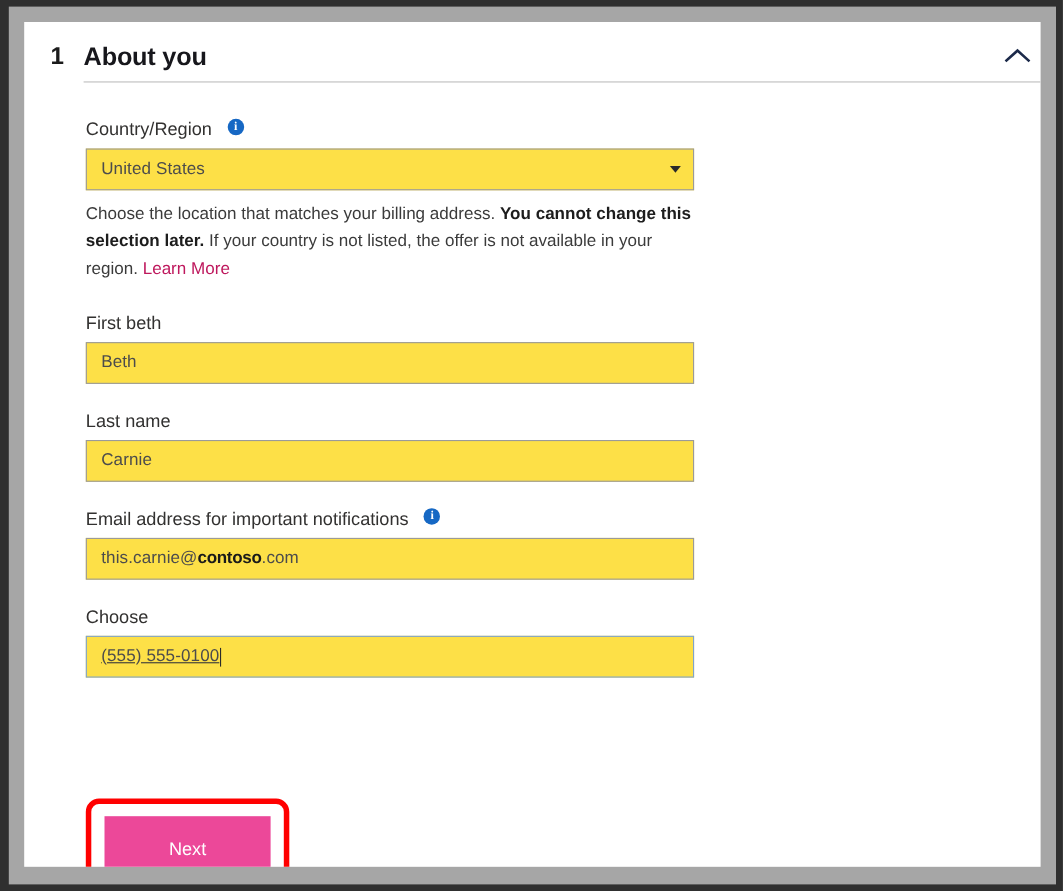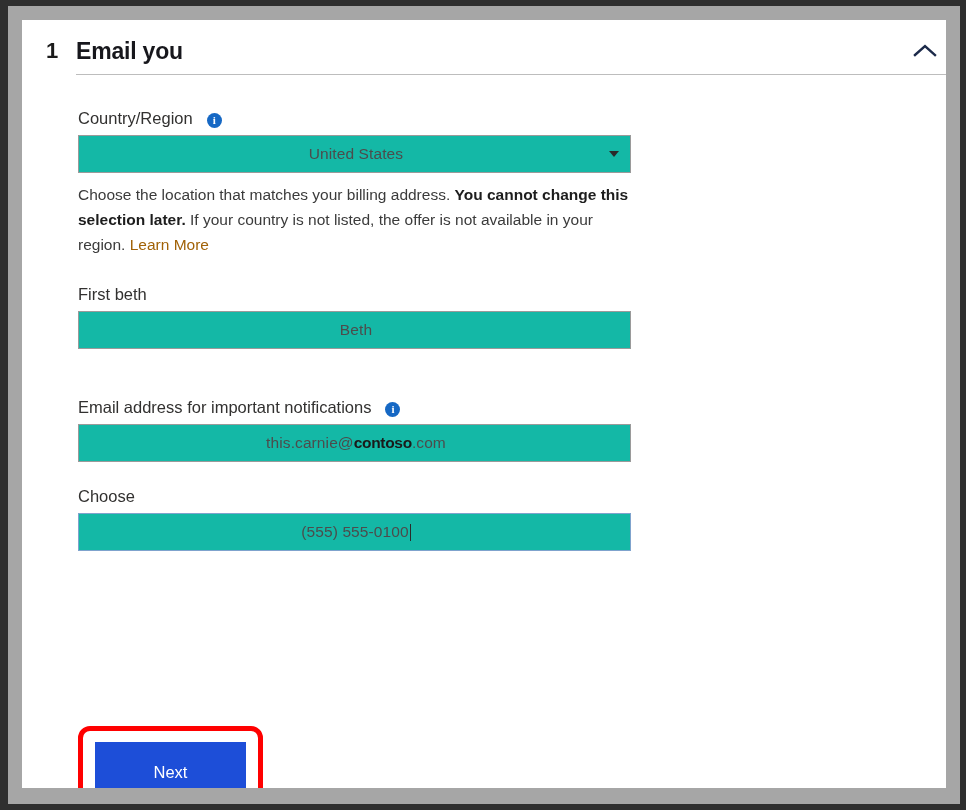--- a/index.html
+++ b/index.html
@@ -76,21 +76,21 @@
   .form {
     position: absolute;
     left: 56px;
     top: 88px;
     width: 560px;
   }
   .field { margin-bottom: 0; }
 
   .label {
     display: flex;
-    align-items: flex-end;
+    align-items: flex-start;
     font-size: 16.5px;
     color: #323130;
     margin-bottom: 7px;
     line-height: 20px;
   }
   .label .txt { white-space: nowrap; }
 
   .info-icon {
     display: inline-flex;
     align-items: center;
@@ -105,30 +105,30 @@
     line-height: 1;
     margin-left: 14px;
     flex: none;
   }
 
   .control {
     position: relative;
     width: 553px;
     height: 38px;
     border: 1px solid #9a9a9a;
-    background: #14b8a6;
+    background: #fde047;
     display: flex;
     align-items: center;
     padding: 0 10px 0 13px;
     font-size: 15.5px;
     color: #3a3a3a;
-    justify-content: center;
   }
   .control.focused {
     border: 1.6px solid #7fa3cd;
+    text-decoration: underline;
   }
   .control .value {
     color: #4c4c4c;
     font-size: 15.5px;
     letter-spacing: 0.1px;
   }
   .control .value.smudge {
     color: #4c4c4c;
   }
   .control .value.smudge b {
@@ -157,21 +157,21 @@
 
   .helper {
     width: 553px;
     margin-top: 9px;
     font-size: 15.5px;
     line-height: 25px;
     color: #3b3b3b;
   }
   .helper b { font-weight: bold; color: #1d1d1d; }
   .helper a {
-    color: #a16207;
+    color: #be185d;
     text-decoration: none;
   }
 
   .gap-lg { height: 27px; }
   .gap-md { height: 24px; }
 
   
   .button-zone {
     position: absolute;
     left: 56px;
@@ -188,42 +188,42 @@
     border-radius: 12px;
     background: transparent;
     pointer-events: none;
   }
   .next-button {
     position: absolute;
     left: 17px;
     top: 16px;
     width: 151px;
     height: 60px;
-    background: #1d4ed8;
+    background: #ec4899;
     border: none;
     color: #ffffff;
     font-size: 16.5px;
     font-family: "Liberation Sans", sans-serif;
     cursor: pointer;
     display: flex;
     align-items: center;
     justify-content: center;
   }
 </style>
 </head>
 <body>
 
 <div id="frame">
   <div id="frame-inner">
     <div id="page">
 
       <div class="section-header">
         <div class="header-row">
           <span class="step-number">1</span>
-          <span class="section-title">Email you</span>
+          <span class="section-title">About you</span>
           <span class="chevron">
             <svg width="26" height="16" viewBox="0 0 26 16" aria-hidden="true">
               <polyline points="3,12 13,3 23,12" fill="none" stroke="#1c2a4a" stroke-width="2.4" stroke-linecap="square"></polyline>
             </svg>
           </span>
         </div>
         <div class="header-rule"></div>
       </div>
 
       <div class="form">
@@ -249,20 +249,26 @@
             <span class="txt">First beth</span>
           </div>
           <div class="control">
             <span class="value">Beth</span>
           </div>
         </div>
 
         <div class="gap-md"></div>
 
         <div class="field">
+          <div class="label">
+            <span class="txt">Last name</span>
+          </div>
+          <div class="control">
+            <span class="value">Carnie</span>
+          </div>
         </div>
 
         <div class="gap-md"></div>
 
         <div class="field">
           <div class="label">
             <span class="txt">Email address for important notifications</span>
             <span class="info-icon">i</span>
           </div>
           <div class="control">

